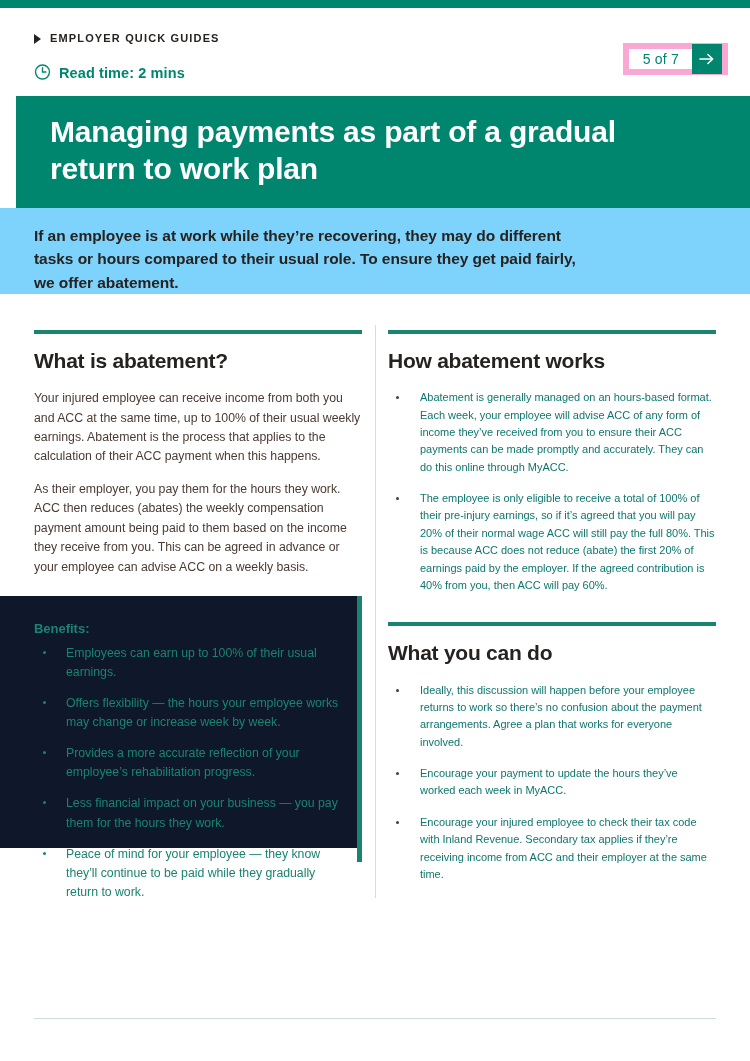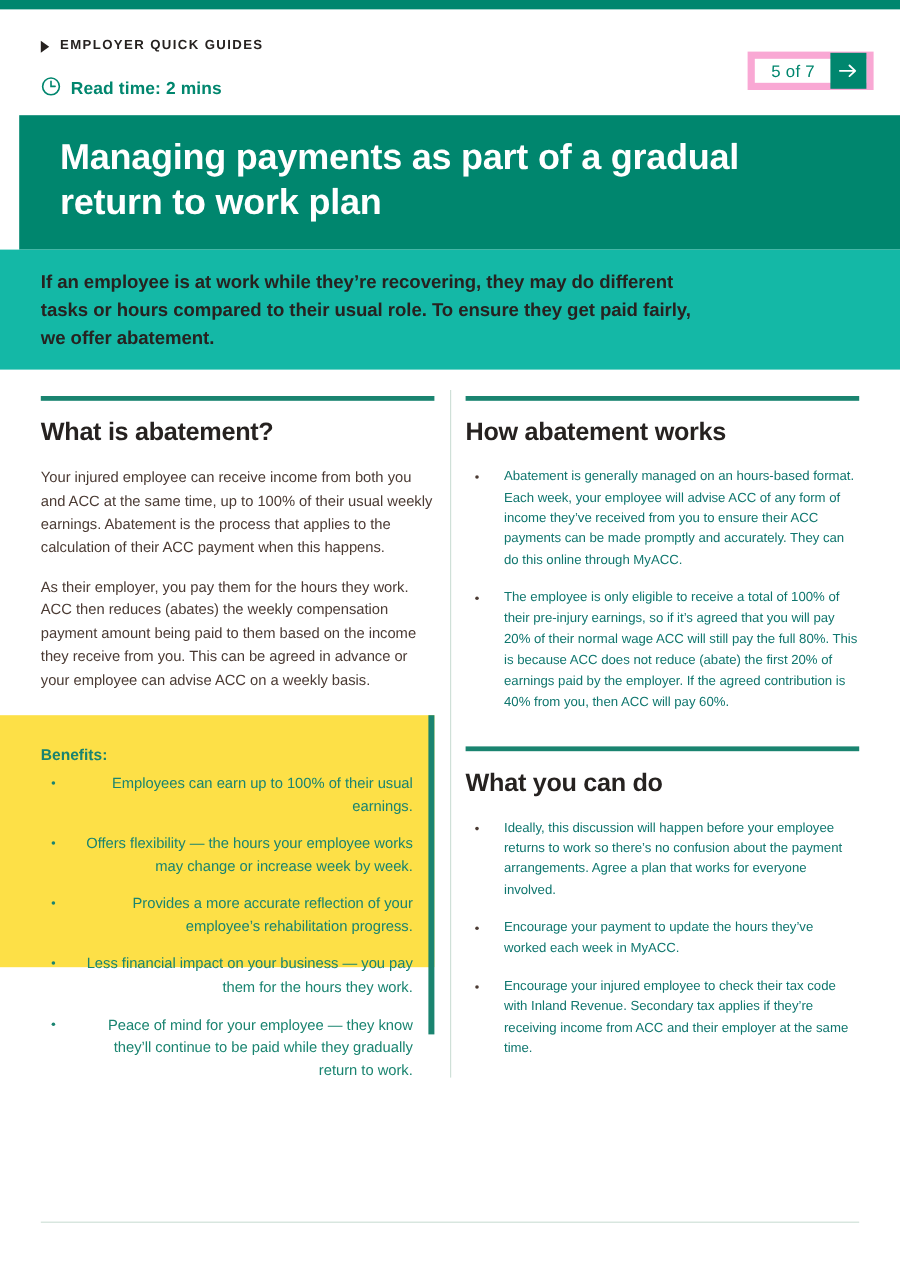--- a/index.html
+++ b/index.html
@@ -132,22 +132,22 @@
     font-weight: bold;
     line-height: 1.22;
     letter-spacing: -0.2px;
   }
 
   
   .intro {
     position: absolute;
     top: 208px; left: 0;
     width: 750px;
-    height: 100px;
-    background: #14b8a6;
+    height: 86px;
+    background: #7dd3fc;
     box-sizing: border-box;
   }
   .intro p {
     margin: 0;
     position: absolute;
     left: 34px;
     top: 16px;
     width: 560px;
     color: #262220;
     font-size: 15.5px;
@@ -229,22 +229,22 @@
     border-radius: 50%;
     background: #4b3b34;
   }
 
   
   .benefits {
     position: absolute;
     left: 0;
     top: 596px;
     width: 362px;
-    height: 210px;
-    background: #fde047;
+    height: 252px;
+    background: #0f172a;
     box-sizing: border-box;
   }
   .benefits-accent {
     position: absolute;
     right: 0;
     top: 0;
     width: 5px;
     height: 266px;
     background: #1a8470;
   }
@@ -259,21 +259,20 @@
     color: #1a8470;
     font-size: 13px;
     font-weight: bold;
     line-height: 1.4;
     letter-spacing: -0.02px;
   }
   ul.benefits-list {
     margin: 0;
     padding: 0;
     list-style: none;
-    text-align: right;
   }
   ul.benefits-list li {
     position: relative;
     padding-left: 32px;
     margin-bottom: 12px;
     color: #1a8470;
     font-size: 12.3px;
     line-height: 1.55;
     letter-spacing: -0.02px;
   }

